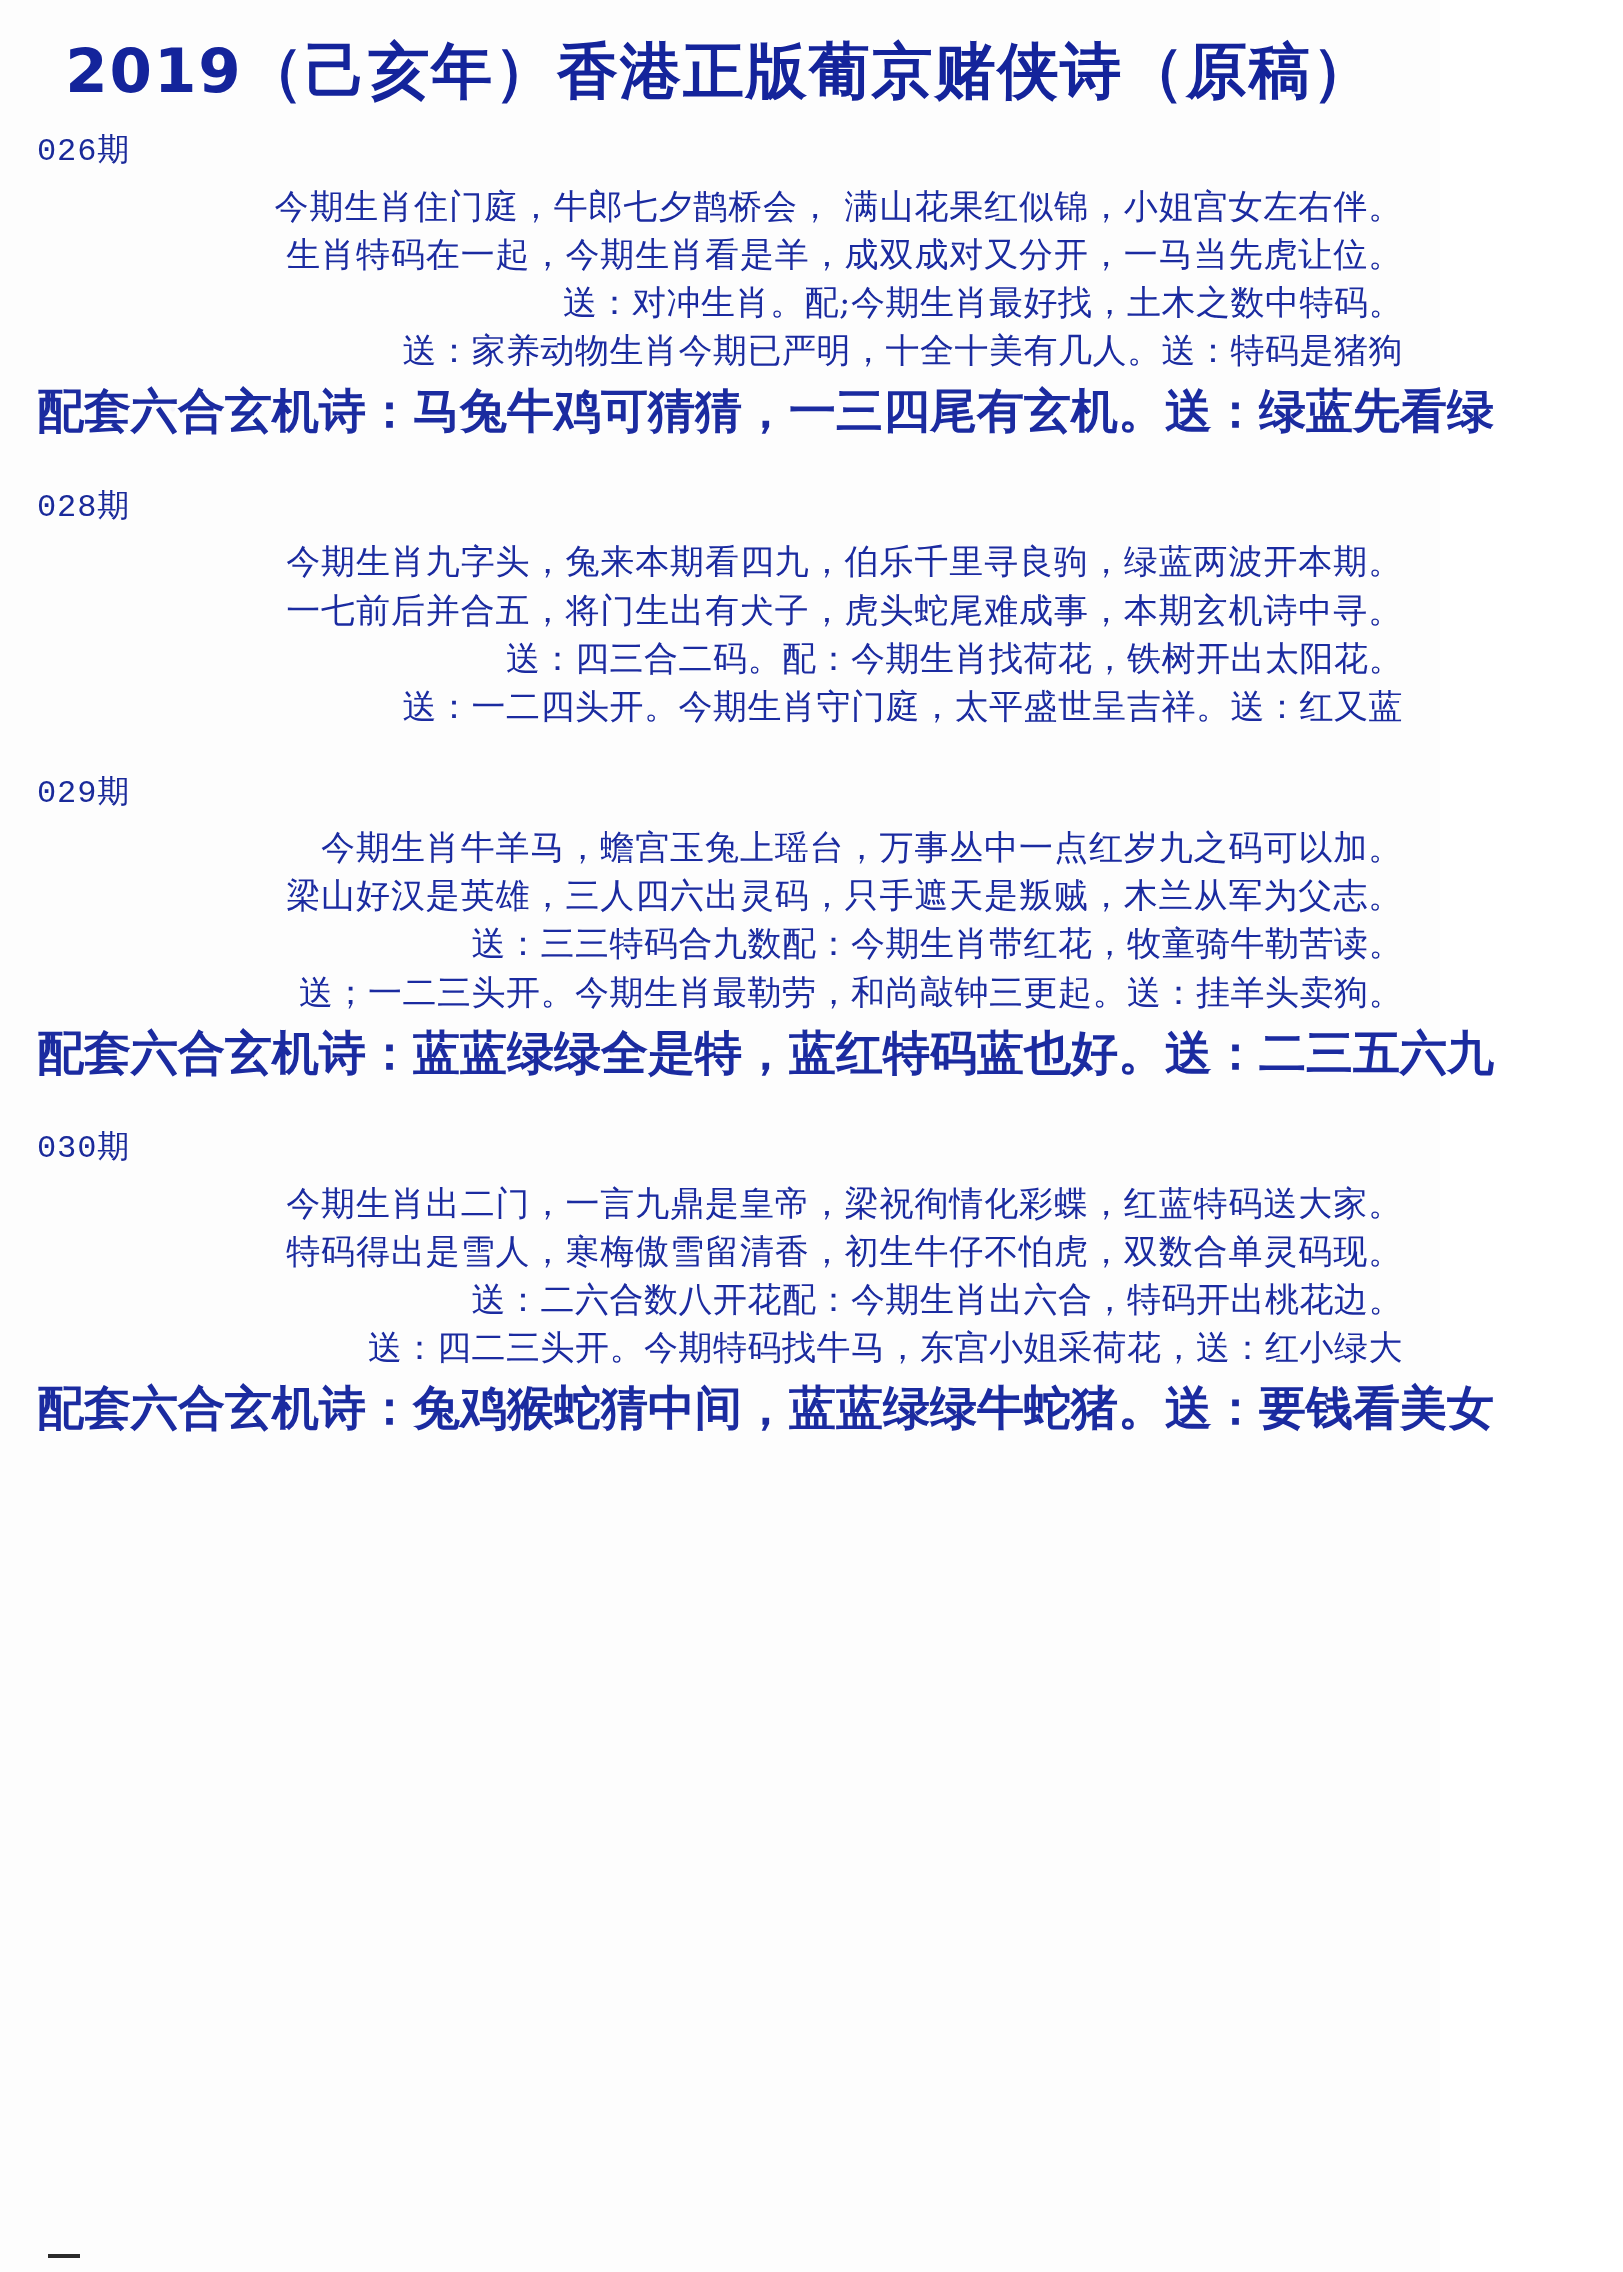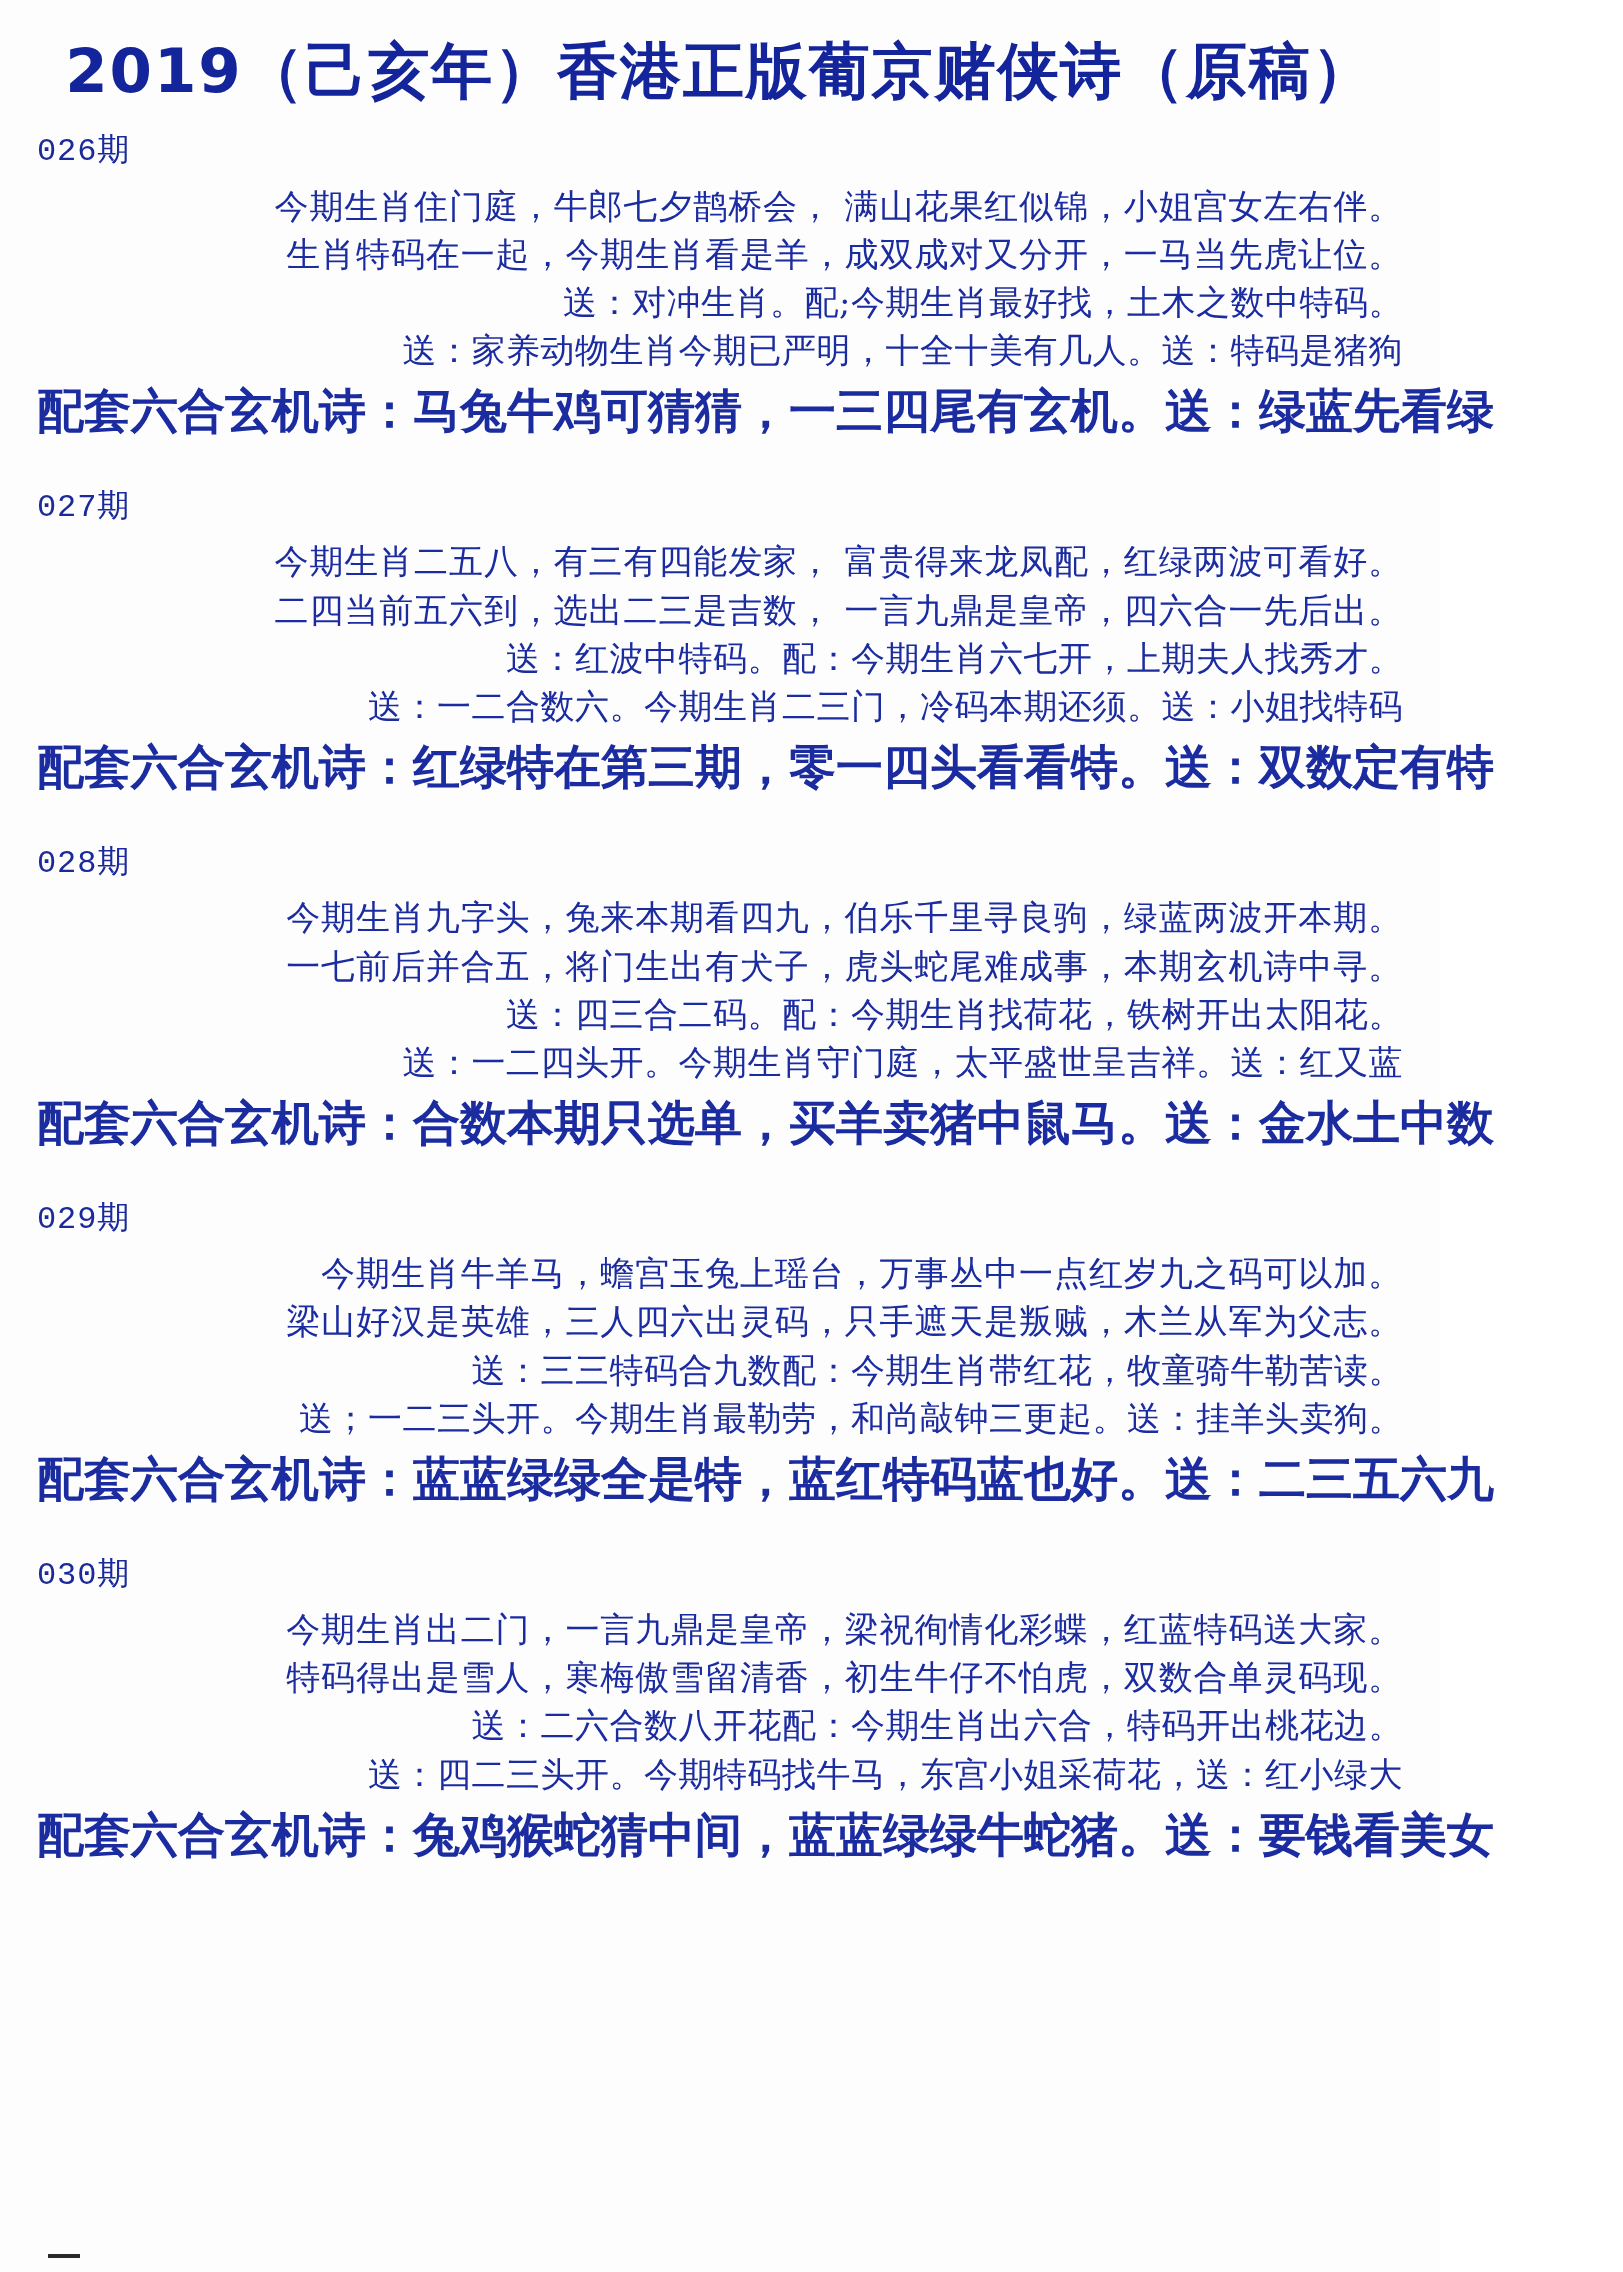--- a/index.html
+++ b/index.html
@@ -87,36 +87,27 @@
 
   <div class="issue-block">
     <div class="issue-no">026期</div>
     <div class="line l1">今期生肖住门庭，牛郎七夕鹊桥会， 满山花果红似锦，小姐宫女左右伴。</div>
     <div class="line l2">生肖特码在一起，今期生肖看是羊，成双成对又分开，一马当先虎让位。</div>
     <div class="line l3">送：对冲生肖。配;今期生肖最好找，土木之数中特码。</div>
     <div class="line l4">送：家养动物生肖今期已严明，十全十美有几人。送：特码是猪狗</div>
     <div class="line bold">配套六合玄机诗：马兔牛鸡可猜猜，一三四尾有玄机。送：绿蓝先看绿</div>
   </div>
 
-  <div class="issue-block">
-    <div class="issue-no">027期</div>
-    <div class="line l1">今期生肖二五八，有三有四能发家， 富贵得来龙凤配，红绿两波可看好。</div>
-    <div class="line l2">二四当前五六到，选出二三是吉数， 一言九鼎是皇帝，四六合一先后出。</div>
-    <div class="line l3">送：红波中特码。配：今期生肖六七开，上期夫人找秀才。</div>
-    <div class="line l4">送：一二合数六。今期生肖二三门，冷码本期还须。送：小姐找特码</div>
-    <div class="line bold">配套六合玄机诗：红绿特在第三期，零一四头看看特。送：双数定有特</div>
-  </div>
 
   <div class="issue-block">
     <div class="issue-no">028期</div>
     <div class="line l1">今期生肖九字头，兔来本期看四九，伯乐千里寻良驹，绿蓝两波开本期。</div>
     <div class="line l2">一七前后并合五，将门生出有犬子，虎头蛇尾难成事，本期玄机诗中寻。</div>
     <div class="line l3">送：四三合二码。配：今期生肖找荷花，铁树开出太阳花。</div>
     <div class="line l4">送：一二四头开。今期生肖守门庭，太平盛世呈吉祥。送：红又蓝</div>
-    <div class="line bold">配套六合玄机诗：合数本期只选单，买羊卖猪中鼠马。送：金水土中数</div>
   </div>
 
   <div class="issue-block">
     <div class="issue-no">029期</div>
     <div class="line l1">今期生肖牛羊马，蟾宫玉兔上瑶台，万事丛中一点红岁九之码可以加。</div>
     <div class="line l2">梁山好汉是英雄，三人四六出灵码，只手遮天是叛贼，木兰从军为父志。</div>
     <div class="line l3">送：三三特码合九数配：今期生肖带红花，牧童骑牛勒苦读。</div>
     <div class="line l4">送；一二三头开。今期生肖最勒劳，和尚敲钟三更起。送：挂羊头卖狗。</div>
     <div class="line bold">配套六合玄机诗：蓝蓝绿绿全是特，蓝红特码蓝也好。送：二三五六九</div>
   </div>

